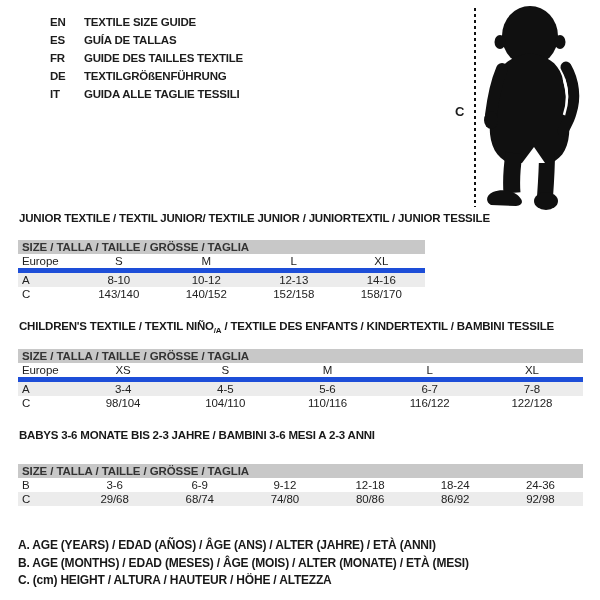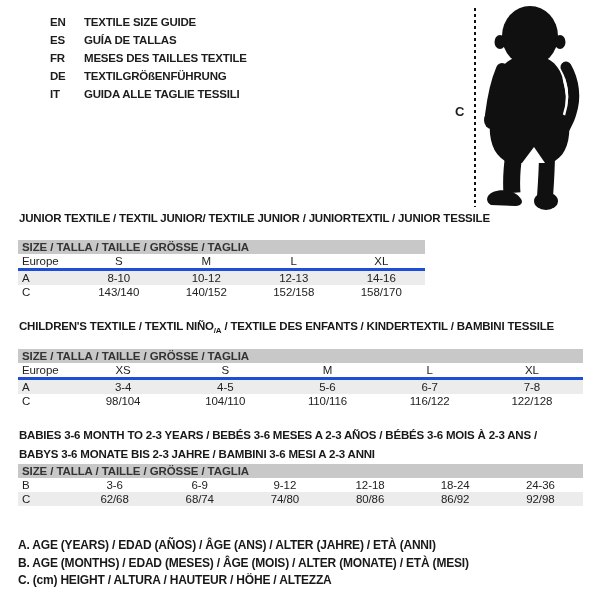--- a/index.html
+++ b/index.html
@@ -33,42 +33,42 @@
   
   table{border-collapse:collapse;table-layout:fixed;}
   .t1{left:18px;top:240px;width:407px;}
   .t2{left:18px;top:349px;width:565px;}
   .t3{left:18px;top:464px;width:565px;}
   td{height:14px;padding:0;font-size:11.5px;letter-spacing:-0.1px;color:#222;
      vertical-align:middle;white-space:nowrap;overflow:hidden;}
   td.lbl{text-align:left;padding-left:4px;}
   td.val{text-align:center;}
   tr.bar td{background:#c8c8c8;font-weight:700;color:#333;padding-left:4px;}
-  tr.region td{border-bottom:3px solid #1d4ed8;margin-left:28px;}
+  tr.region td{border-bottom:5px solid #1d4ed8;margin-left:28px;}
   tr.alt td{background:#ececec;}
 
   
   .legend{left:18px;top:537px;}
   .legend-line{font-size:12px;font-weight:700;letter-spacing:-0.2px;line-height:17.5px;color:#181818;}
 </style>
 </head>
 <body>
 
 <div class="abs lang-block">
   <div class="lang-row">
     <span class="lang-code">EN</span>
     <span class="lang-title">TEXTILE SIZE GUIDE</span>
   </div>
   <div class="lang-row">
     <span class="lang-code">ES</span>
     <span class="lang-title">GUÍA DE TALLAS</span>
   </div>
   <div class="lang-row">
     <span class="lang-code">FR</span>
-    <span class="lang-title">MESES DES TAILLES TEXTILE</span>
+    <span class="lang-title">GUIDE DES TAILLES TEXTILE</span>
   </div>
   <div class="lang-row">
     <span class="lang-code">DE</span>
     <span class="lang-title">TEXTILGRÖßENFÜHRUNG</span>
   </div>
   <div class="lang-row">
     <span class="lang-code">IT</span>
     <span class="lang-title">GUIDA ALLE TAGLIE TESSILI</span>
   </div>
 </div>
@@ -169,21 +169,20 @@
       <td class="val">98/104</td>
       <td class="val">104/110</td>
       <td class="val">110/116</td>
       <td class="val">116/122</td>
       <td class="val">122/128</td>
     </tr>
   </tbody>
 </table>
 
 <div class="abs sec-title t3-title">
-  <div>BABIES 3-6 MONTH TO 2-3 YEARS / BEBÉS 3-6 MESES A 2-3 AÑOS / BÉBÉS 3-6 MOIS À 2-3 ANS /</div>
   <div>BABYS 3-6 MONATE BIS 2-3 JAHRE / BAMBINI 3-6 MESI A 2-3 ANNI</div>
 </div>
 <table class="abs t3">
   <colgroup>
       <col style="width:54px">
       <col>
       <col>
       <col>
       <col>
       <col>
@@ -197,21 +196,21 @@
       <td class="lbl">B</td>
       <td class="val">3-6</td>
       <td class="val">6-9</td>
       <td class="val">9-12</td>
       <td class="val">12-18</td>
       <td class="val">18-24</td>
       <td class="val">24-36</td>
     </tr>
     <tr class="alt">
       <td class="lbl">C</td>
-      <td class="val">62/68</td>
+      <td class="val">29/68</td>
       <td class="val">68/74</td>
       <td class="val">74/80</td>
       <td class="val">80/86</td>
       <td class="val">86/92</td>
       <td class="val">92/98</td>
     </tr>
   </tbody>
 </table>
 
 <div class="abs legend">

